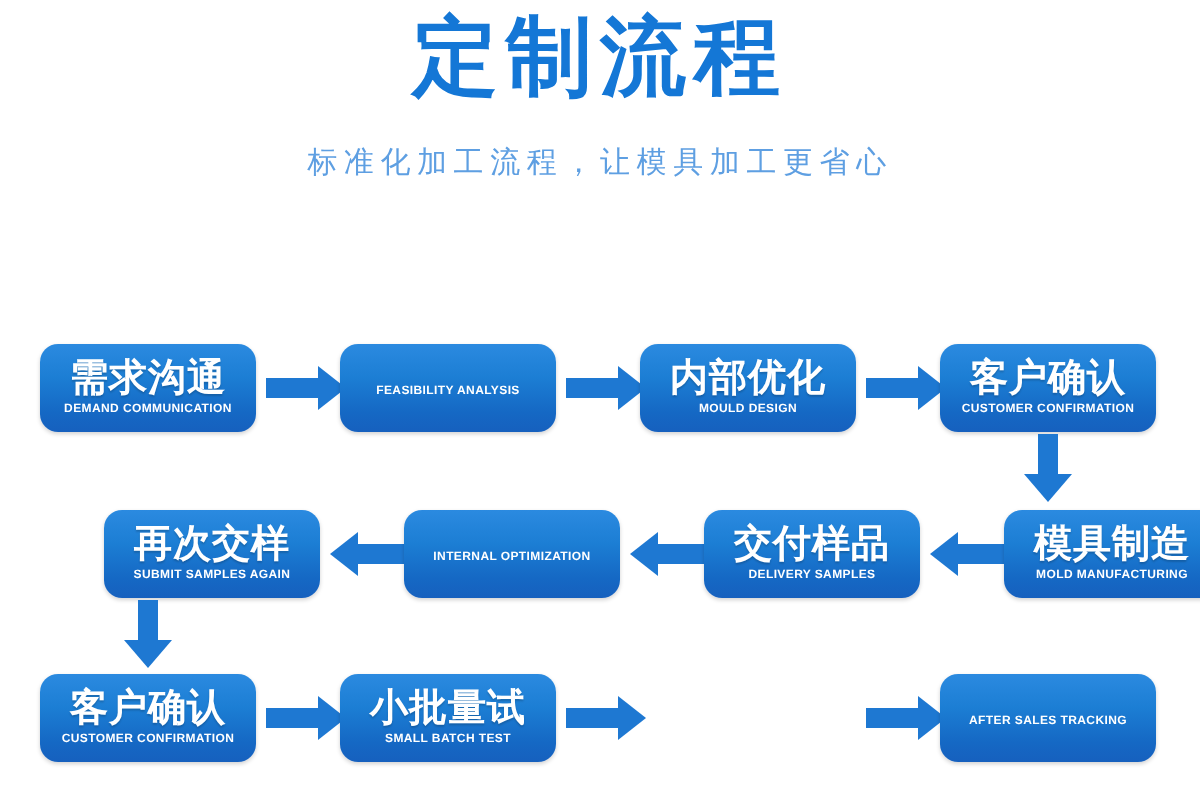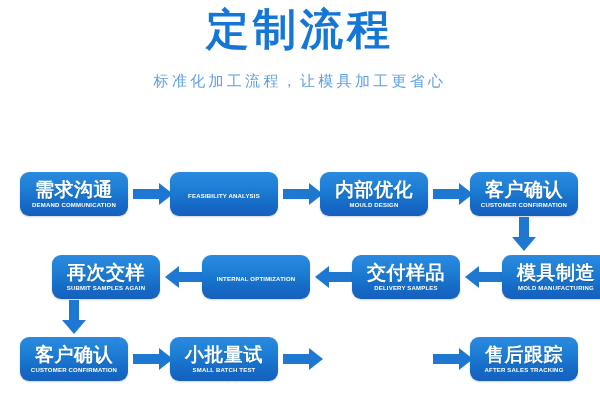--- a/index.html
+++ b/index.html
@@ -229,18 +229,17 @@
       <span class="head"></span>
     </div>
 
 
     <div class="harrow right a3">
       <span class="shaft"></span>
       <span class="head"></span>
     </div>
 
     <div class="box c4">
-      <span class="cn">售后跟踪</span>
       <span class="en">AFTER SALES TRACKING</span>
     </div>
   </div>
 
 </div>
 
 </body></html>

